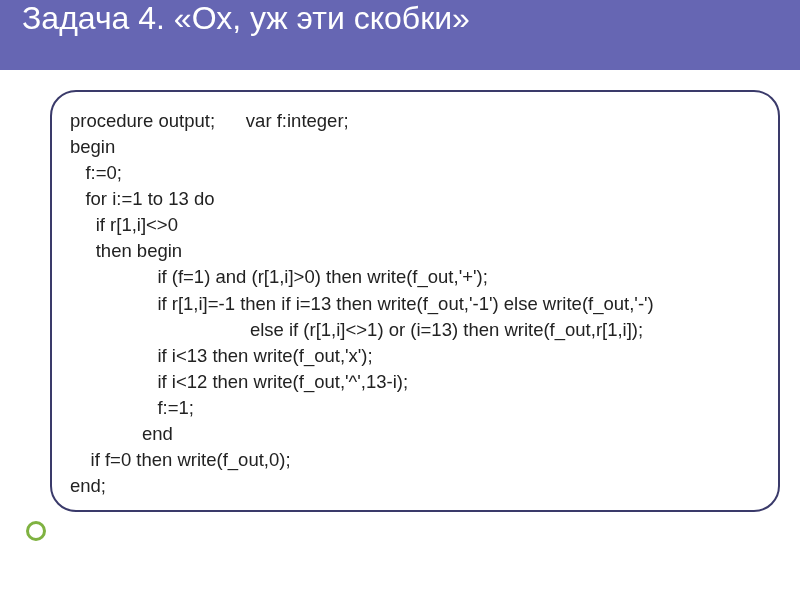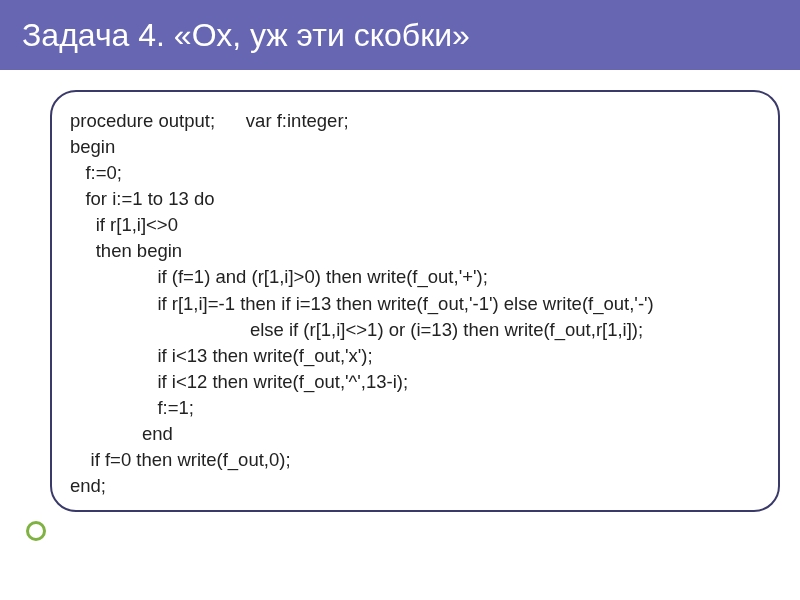--- a/index.html
+++ b/index.html
@@ -8,21 +8,21 @@
     height: 600px;
     background: #ffffff;
     font-family: Arial, Helvetica, sans-serif;
     overflow: hidden;
     position: relative;
   }
   .title-bar {
     background: #6666b3;
     height: 72px;
     display: flex;
-    align-items: center;
+    align-items: flex-start;
     padding-left: 22px;
     border-bottom: 2px solid #ffffff;
   }
   .title-text {
     color: #ffffff;
     font-size: 32px;
     font-weight: normal;
   }
   .bullet-circle {
     position: absolute;

